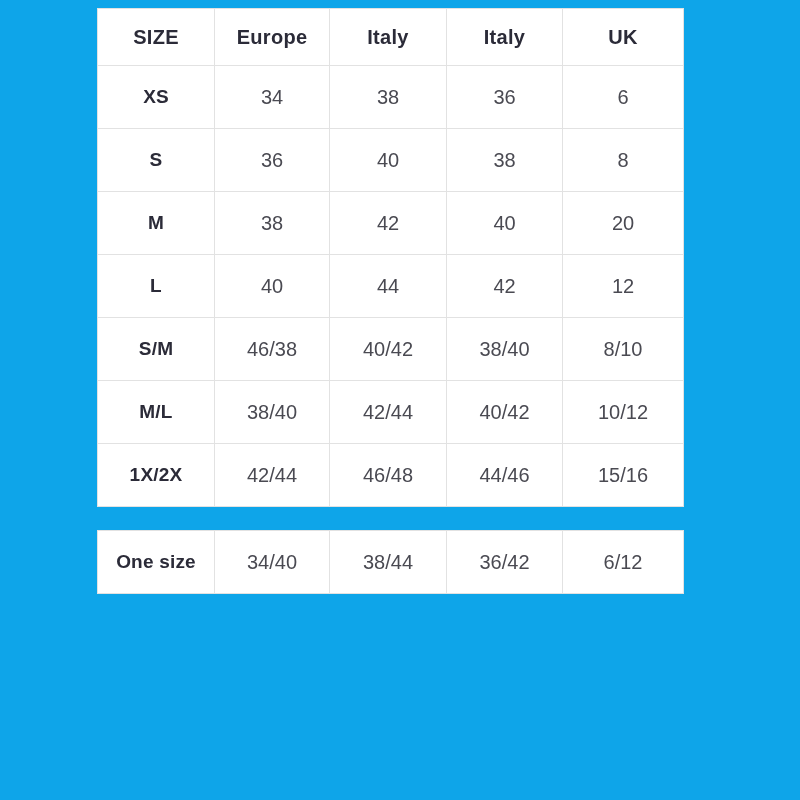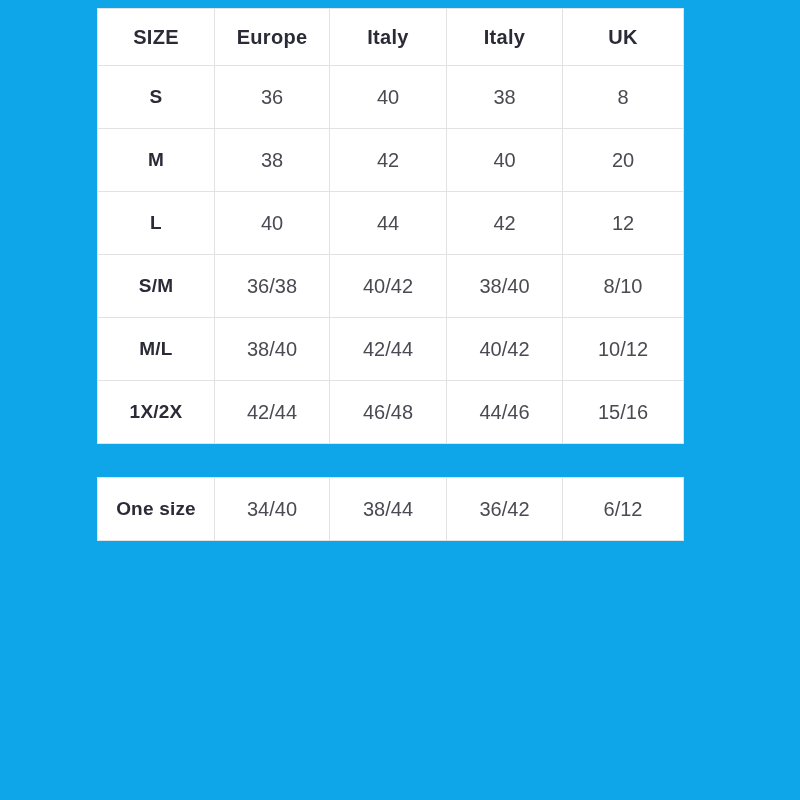--- a/index.html
+++ b/index.html
@@ -57,40 +57,47 @@
     font-weight: 400;
     color: #4a4a52;
   }
   table.size-table td.lbl {
     font-size: 19px;
     font-weight: 700;
     color: #2b2b38;
     letter-spacing: 0.2px;
   }
   table.size-table.special {
-    margin-top: 33px;
+    margin-top: 23px;
   }
 </style>
 </head>
 <body>
 
 <div class="page">
   <div class="chart-wrap">
 
     <table class="size-table main">
       <thead>
         <tr class="header-row">
           <th>SIZE</th>
           <th>Europe</th>
           <th>Italy</th>
           <th>Italy</th>
           <th>UK</th>
         </tr>
       </thead>
       <tbody>
+        <tr>
+          <td class="lbl">XS</td>
+          <td>34</td>
+          <td>38</td>
+          <td>36</td>
+          <td>6</td>
+        </tr>
         <tr>
           <td class="lbl">S</td>
           <td>36</td>
           <td>40</td>
           <td>38</td>
           <td>8</td>
         </tr>
         <tr>
           <td class="lbl">M</td>
           <td>38</td>
@@ -100,21 +107,21 @@
         </tr>
         <tr>
           <td class="lbl">L</td>
           <td>40</td>
           <td>44</td>
           <td>42</td>
           <td>12</td>
         </tr>
         <tr>
           <td class="lbl">S/M</td>
-          <td>36/38</td>
+          <td>46/38</td>
           <td>40/42</td>
           <td>38/40</td>
           <td>8/10</td>
         </tr>
         <tr>
           <td class="lbl">M/L</td>
           <td>38/40</td>
           <td>42/44</td>
           <td>40/42</td>
           <td>10/12</td>

